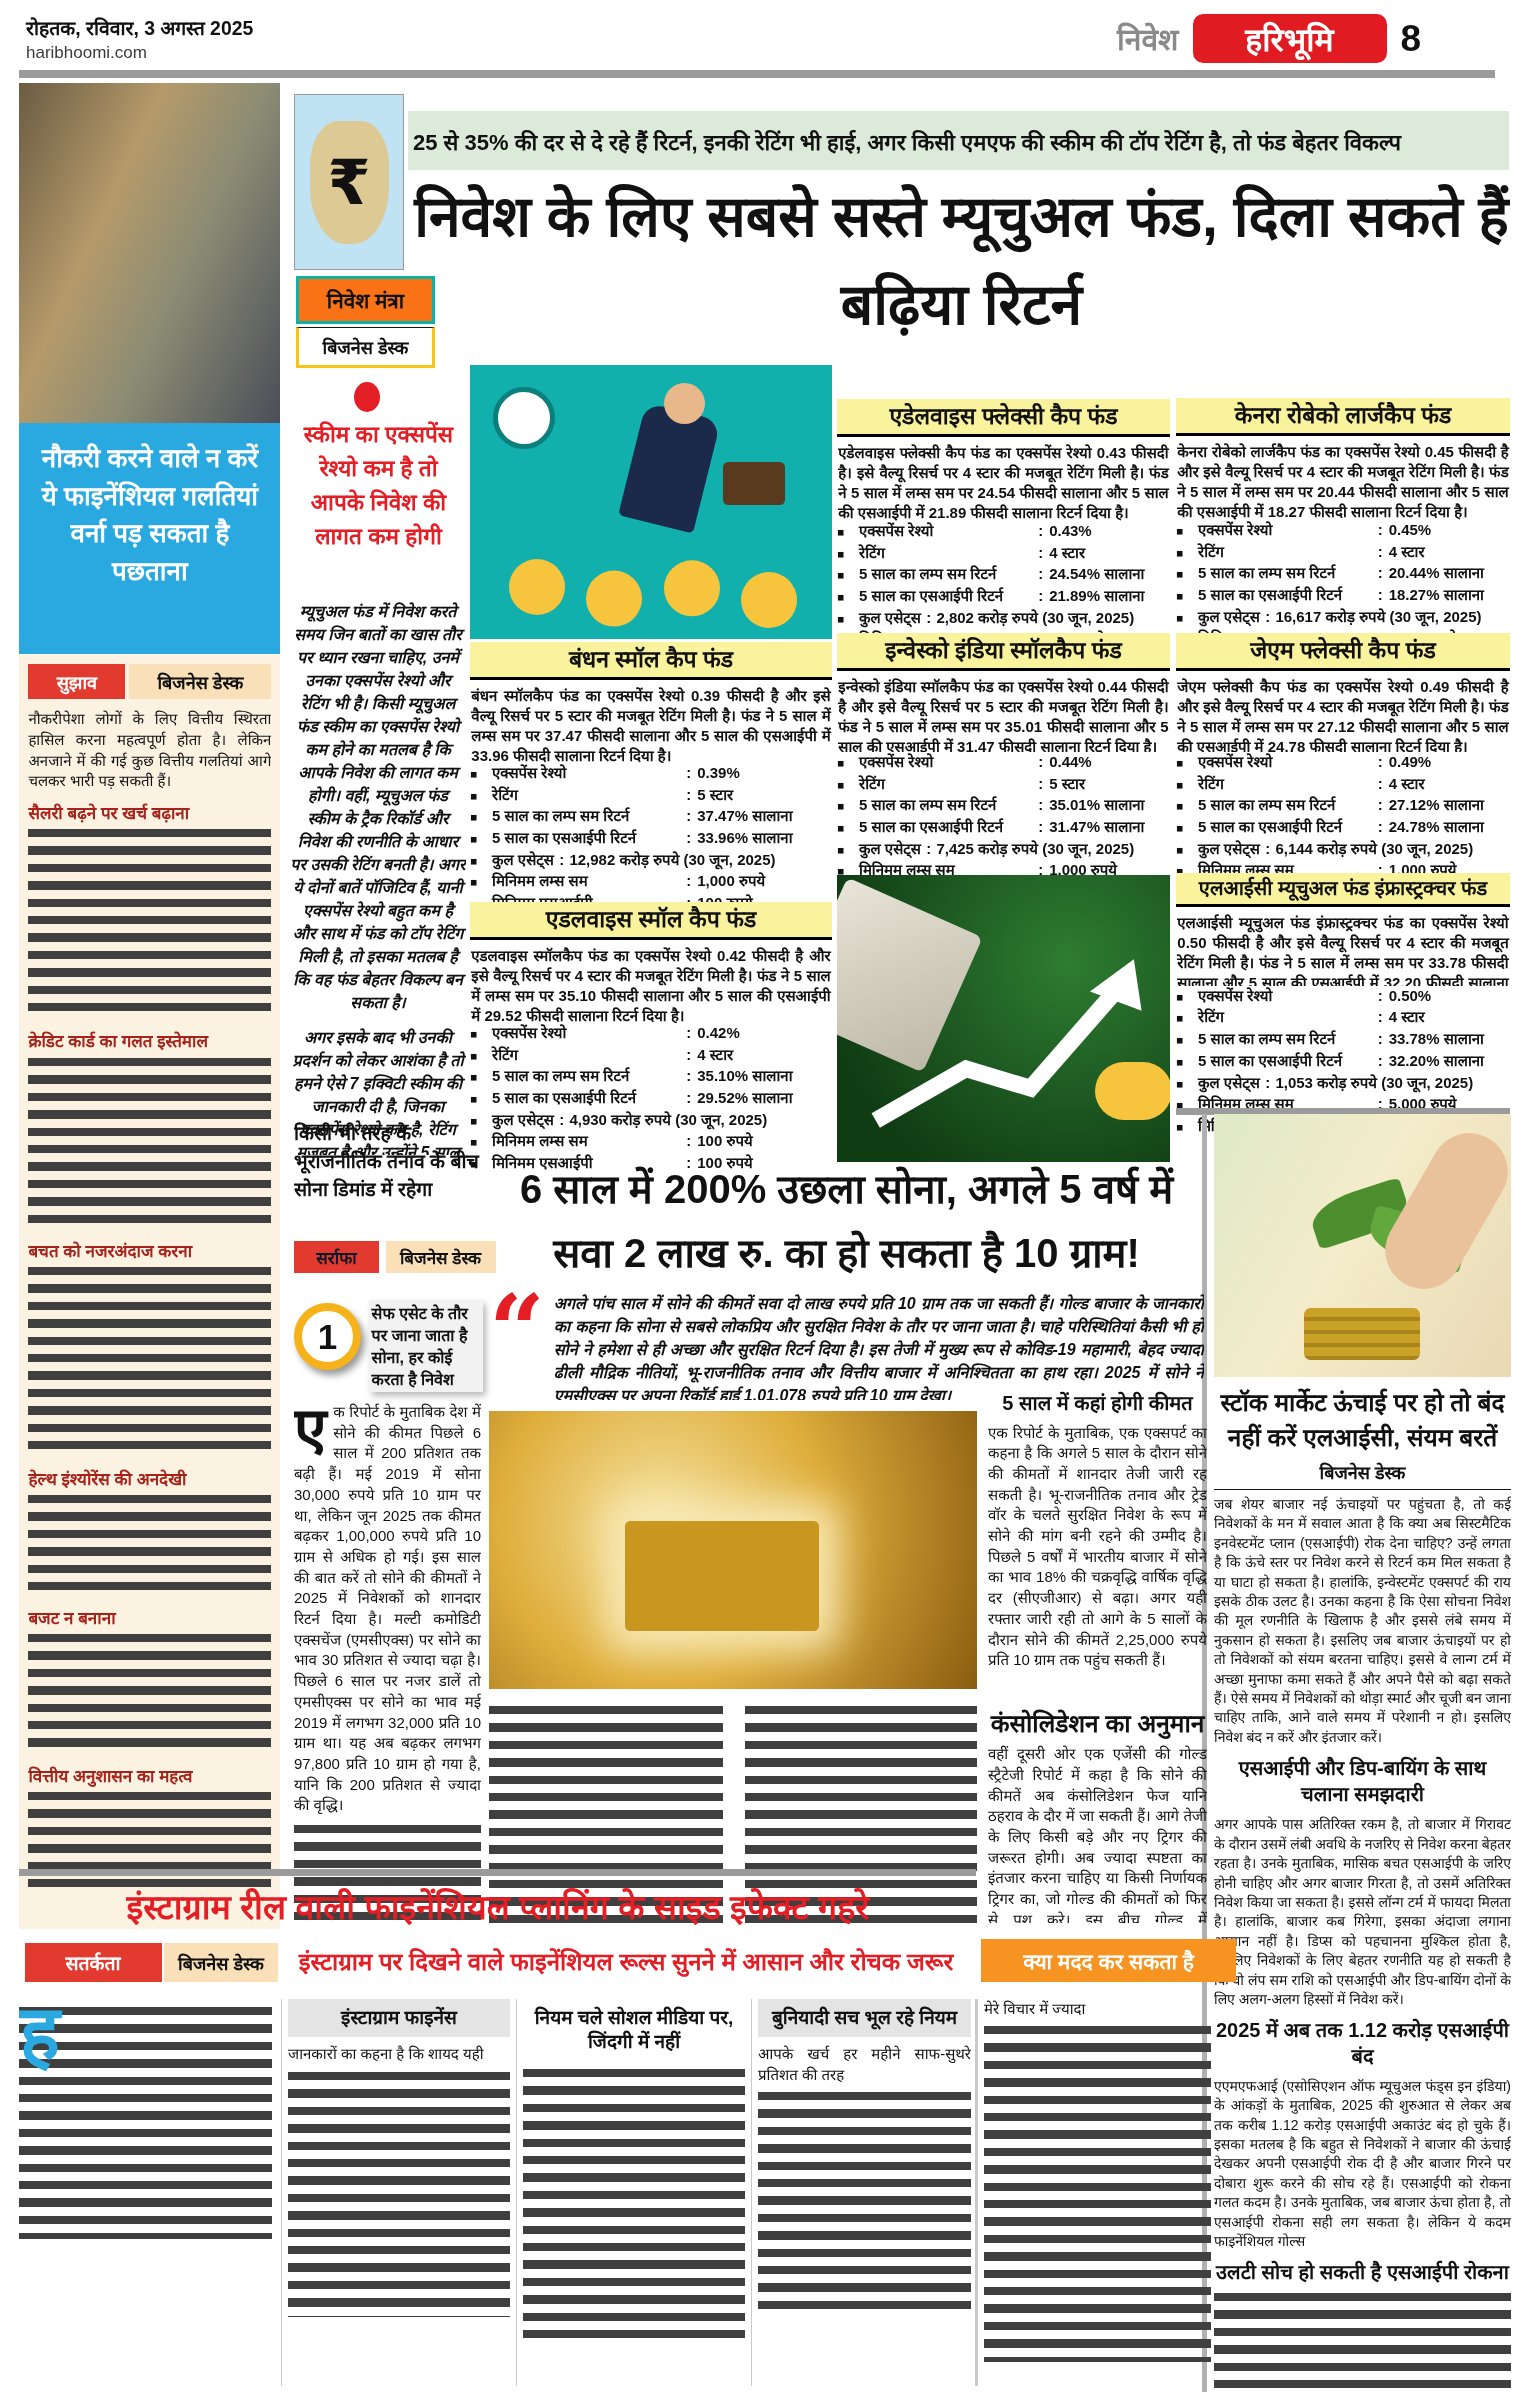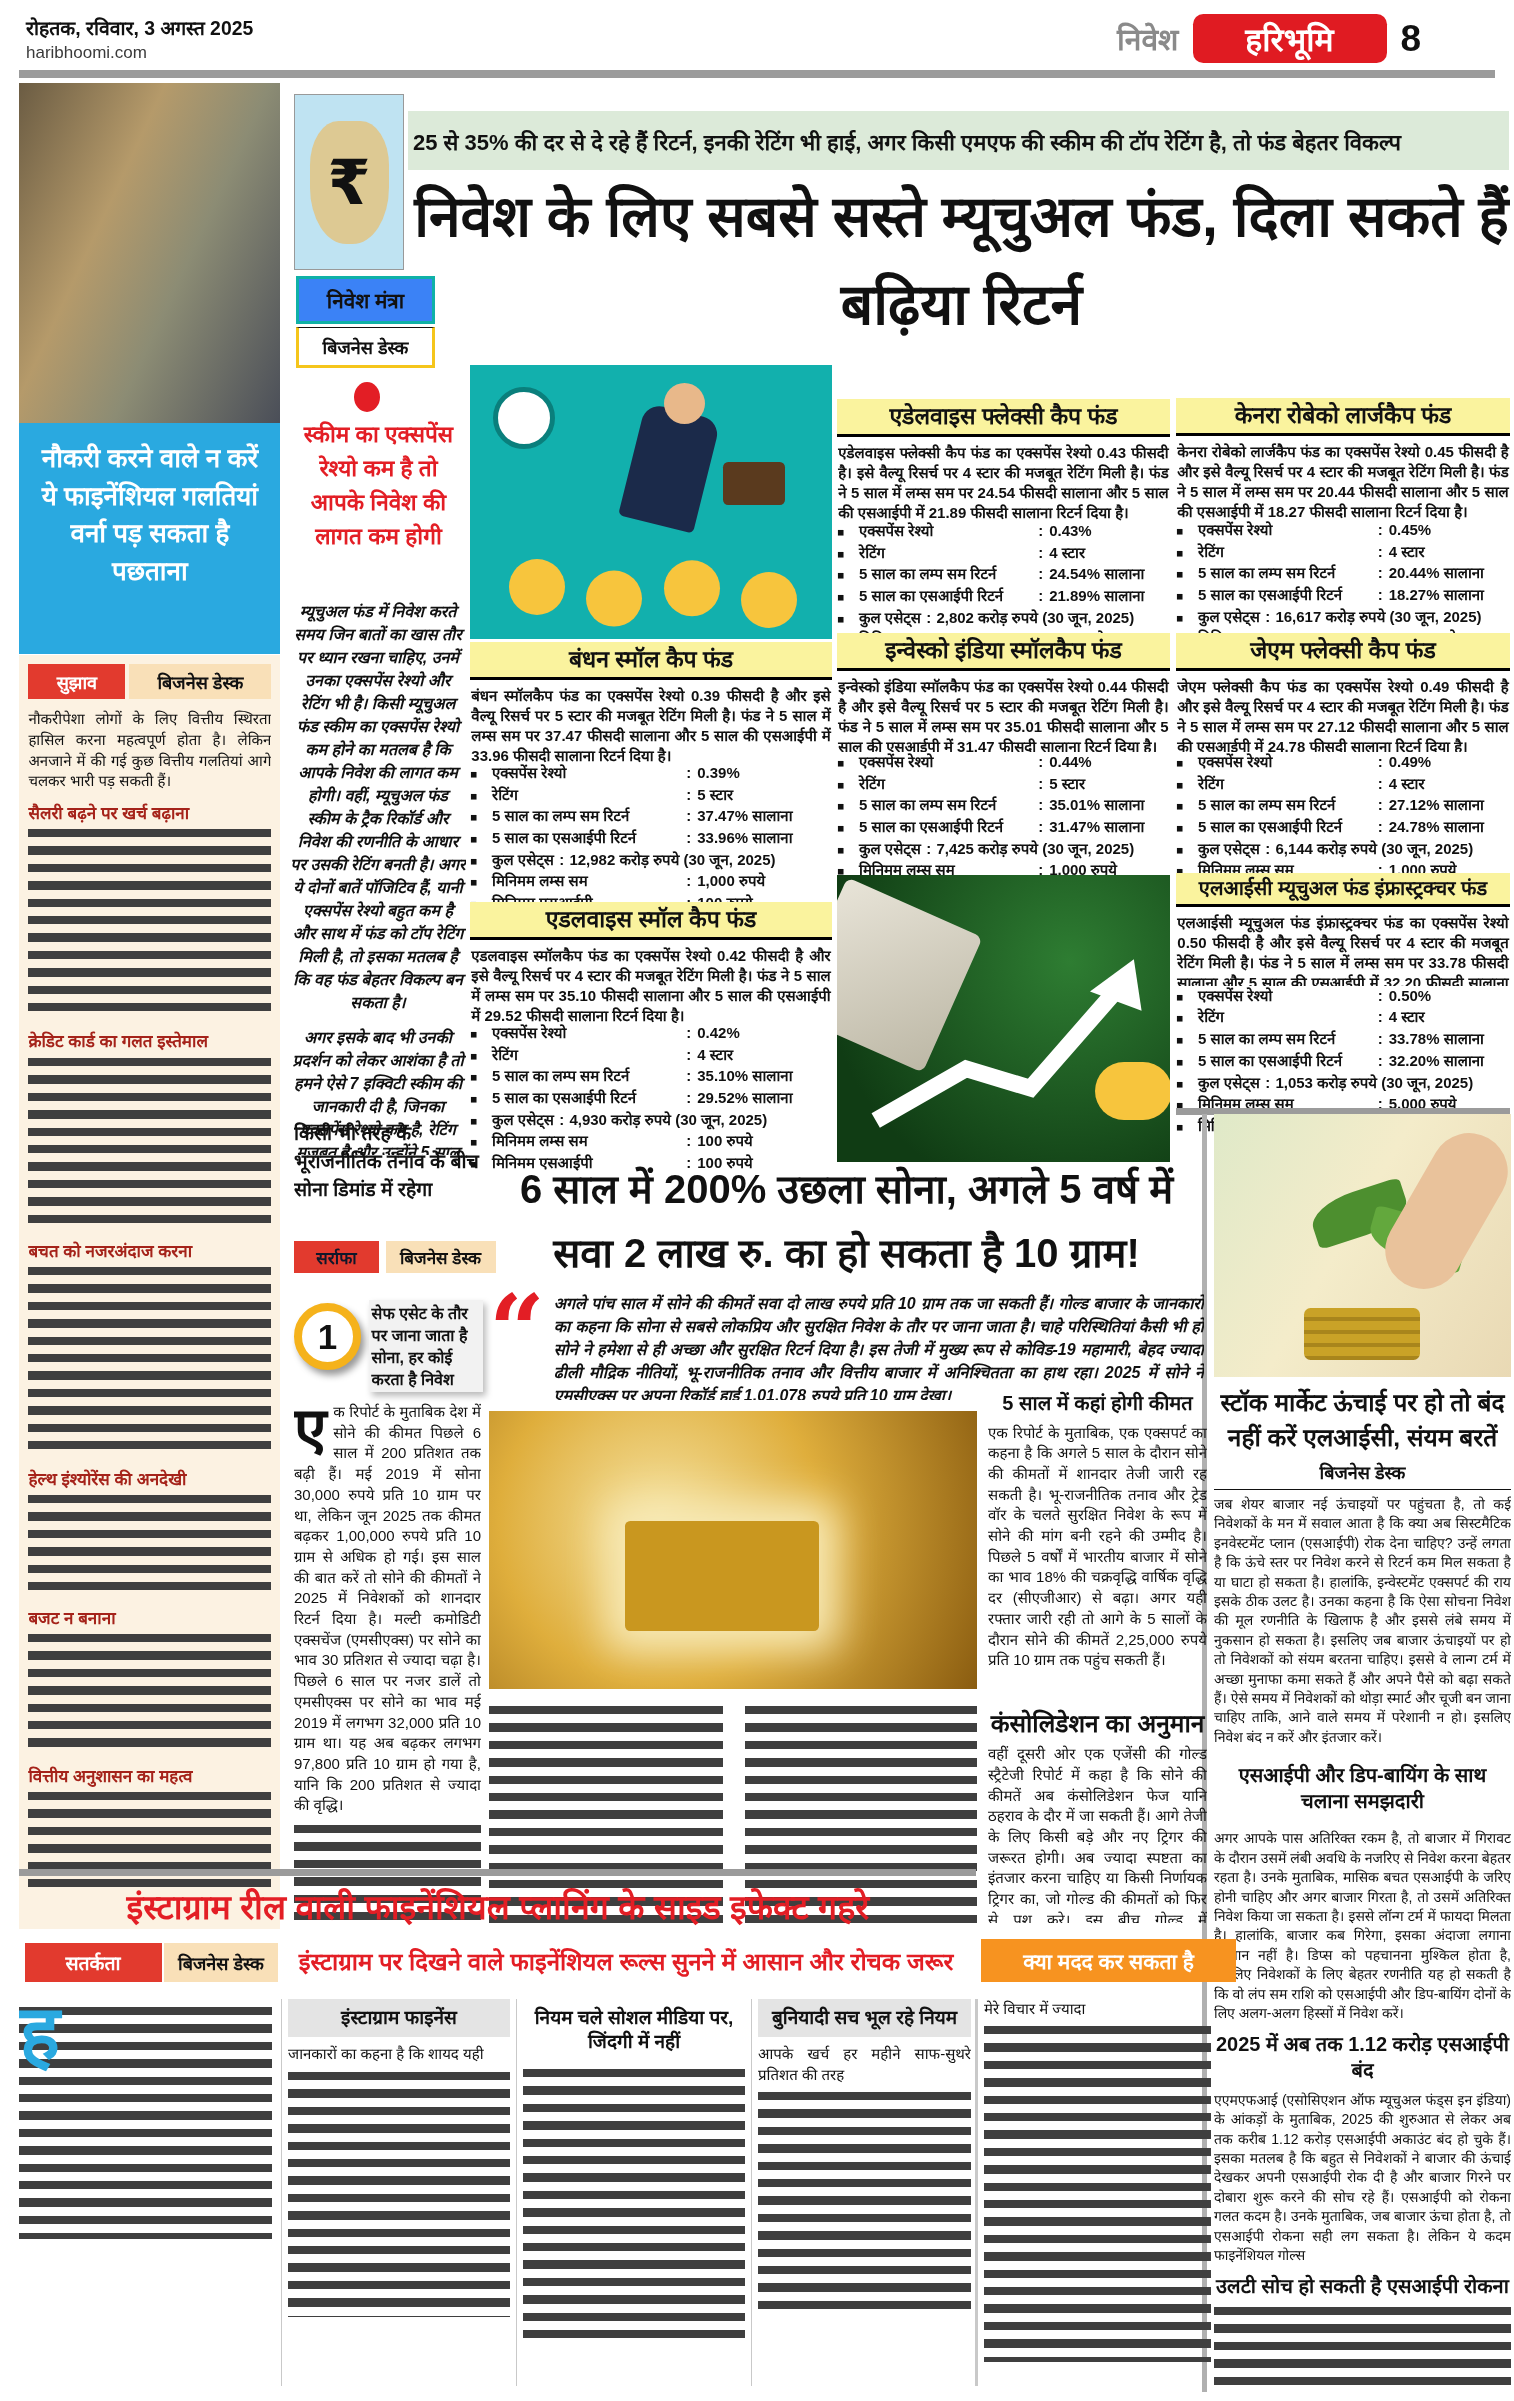--- a/index.html
+++ b/index.html
@@ -66,21 +66,21 @@
     <div class="greek" style="height:96px"></div>
   </div>
 </section>
 
 <section>
   <div class="abs" style="left:294px;top:94px;width:110px;height:176px;background:#bfe3f2;border:1.3px solid #999;display:flex;align-items:center;justify-content:center">
     <div style="width:79px;height:123px;background:#ddc993;border-radius:36% 36% 46% 46%;display:flex;align-items:center;justify-content:center;font-size:62px;font-weight:800">₹</div>
   </div>
   <div class="abs b8 clip" style="left:408px;top:111px;width:1101px;height:59px;background:#dcead9;font-size:22px;display:flex;align-items:center;padding:0 5px">25 से 35% की दर से दे रहे हैं रिटर्न, इनकी रेटिंग भी हाई, अगर किसी एमएफ की स्कीम की टॉप रेटिंग है, तो फंड बेहतर विकल्प</div>
   <div class="abs b8 ctr clip" style="left:413px;top:172px;width:1097px;height:196px;font-size:57px;line-height:1.55">निवेश के लिए सबसे सस्ते म्यूचुअल फंड, दिला सकते हैं बढ़िया रिटर्न</div>
-  <div class="abs tag" style="left:296px;top:276px;width:139px;height:48px;border:3.2px solid #0fb1a7;font-size:20.7px;background:#3b82f6">निवेश मंत्रा</div>
+  <div class="abs tag" style="left:296px;top:276px;width:139px;height:48px;border:3.2px solid #0fb1a7;font-size:20.7px;background:#f97316">निवेश मंत्रा</div>
   <div class="abs tag" style="left:296px;top:327px;width:139px;height:41px;border:3.2px solid #f5c51b;border-top:1.3px solid #111;font-size:18px;background:#fff">बिजनेस डेस्क</div>
   <div class="abs" style="left:354px;top:382px;width:26px;height:30px;background:#e31e25;border-radius:50%"></div>
 </section>
 
 <section>
   <div class="abs b8 ctr clip" style="left:292px;top:418px;width:173px;height:168px;color:#e31e25;font-size:22.6px;line-height:1.5">स्कीम का एक्सपेंस रेश्यो कम है तो आपके निवेश की लागत कम होगी</div>
   <div class="abs clip ctr" style="left:290px;top:600px;width:176px;height:555px;font-style:italic;font-size:16px;line-height:23px;font-weight:600">
     <p>म्यूचुअल फंड में निवेश करते समय जिन बातों का खास तौर पर ध्यान रखना चाहिए, उनमें उनका एक्सपेंस रेश्यो और रेटिंग भी है। किसी म्यूचुअल फंड स्कीम का एक्सपेंस रेश्यो कम होने का मतलब है कि आपके निवेश की लागत कम होगी। वहीं, म्यूचुअल फंड स्कीम के ट्रैक रिकॉर्ड और निवेश की रणनीति के आधार पर उसकी रेटिंग बनती है। अगर ये दोनों बातें पॉजिटिव हैं, यानी एक्सपेंस रेश्यो बहुत कम है और साथ में फंड को टॉप रेटिंग मिली है, तो इसका मतलब है कि वह फंड बेहतर विकल्प बन सकता है।</p>
     <p style="margin-top:11.6px">अगर इसके बाद भी उनकी प्रदर्शन को लेकर आशंका है तो हमने ऐसे 7 इक्विटी स्कीम की जानकारी दी है, जिनका एक्सपेंस रेश्यो कम है, रेटिंग मजबूत है और उन्होंने 5 साल की अवधि में हाई रिटर्न भी दिया है। चाहे लक्ष्य कम हो या ज्यादा एसआईपी आप भी इन पर विचार कर सकते हैं।</p>
   </div>
@@ -486,21 +486,21 @@
     <h3 class="b8 ctr" style="font-size:24.5px;margin-bottom:5.2px">कंसोलिडेशन का अनुमान</h3>
     <p class="body-txt">वहीं दूसरी ओर एक एजेंसी की गोल्ड स्ट्रैटेजी रिपोर्ट में कहा है कि सोने की कीमतें अब कंसोलिडेशन फेज यानि ठहराव के दौर में जा सकती हैं। आगे तेजी के लिए किसी बड़े और नए ट्रिगर की जरूरत होगी। अब ज्यादा स्पष्टता का इंतजार करना चाहिए या किसी निर्णायक ट्रिगर का, जो गोल्ड की कीमतों को फिर से पुश करे। इस बीच गोल्ड में कंसोलिडेशन यानी ठहराव का दौर रहेगा। रिपोर्ट में तेजी थमने के पीछे कई अहम कारण बताए गए हैं। जैसे कि इजराइल-ईरान और रूस-यूक्रेन के बीच भूराजनीतिक संघर्ष</p>
   </div>
 </section>
 
 <section>
   <h2 class="abs b8 ctr clip" style="left:1214px;top:1385px;width:297px;height:72px;font-size:24.5px;line-height:35px">स्टॉक मार्केट ऊंचाई पर हो तो बंद नहीं करें एलआईसी, संयम बरतें</h2>
   <div class="abs ctr b8" style="left:1214px;top:1460px;width:297px;font-size:18px;border-bottom:1.9px solid #111;padding-bottom:5.2px">बिजनेस डेस्क</div>
   <div class="abs clip" style="left:1214px;top:1495px;width:297px;height:897px">
     <p class="body-txt" style="font-size:14px;line-height:19.4px">जब शेयर बाजार नई ऊंचाइयों पर पहुंचता है, तो कई निवेशकों के मन में सवाल आता है कि क्या अब सिस्टमैटिक इनवेस्टमेंट प्लान (एसआईपी) रोक देना चाहिए? उन्हें लगता है कि ऊंचे स्तर पर निवेश करने से रिटर्न कम मिल सकता है या घाटा हो सकता है। हालांकि, इन्वेस्टमेंट एक्सपर्ट की राय इसके ठीक उलट है। उनका कहना है कि ऐसा सोचना निवेश की मूल रणनीति के खिलाफ है और इससे लंबे समय में नुकसान हो सकता है। इसलिए जब बाजार ऊंचाइयों पर हो तो निवेशकों को संयम बरतना चाहिए। इससे वे लान्ग टर्म में अच्छा मुनाफा कमा सकते हैं और अपने पैसे को बढ़ा सकते हैं। ऐसे समय में निवेशकों को थोड़ा स्मार्ट और चूजी बन जाना चाहिए ताकि, आने वाले समय में परेशानी न हो। इसलिए निवेश बंद न करें और इंतजार करें।</p>
-    <h4 class="b8 ctr" style="font-size:20px;line-height:26px;margin:15px 0">एसआईपी और डिप-बायिंग के साथ चलाना समझदारी</h4>
+    <h4 class="b8 ctr" style="font-size:20px;line-height:26px;margin:8px 0">एसआईपी और डिप-बायिंग के साथ चलाना समझदारी</h4>
     <p class="body-txt" style="font-size:14px;line-height:19.4px">अगर आपके पास अतिरिक्त रकम है, तो बाजार में गिरावट के दौरान उसमें लंबी अवधि के नजरिए से निवेश करना बेहतर रहता है। उनके मुताबिक, मासिक बचत एसआईपी के जरिए होनी चाहिए और अगर बाजार गिरता है, तो उसमें अतिरिक्त निवेश किया जा सकता है। इससे लॉन्ग टर्म में फायदा मिलता है। हालांकि, बाजार कब गिरेगा, इसका अंदाजा लगाना आसान नहीं है। डिप्स को पहचानना मुश्किल होता है, इसलिए निवेशकों के लिए बेहतर रणनीति यह हो सकती है कि वो लंप सम राशि को एसआईपी और डिप-बायिंग दोनों के लिए अलग-अलग हिस्सों में निवेश करें।</p>
     <h4 class="b8 ctr" style="font-size:20px;line-height:26px;margin:7.7px 0">2025 में अब तक 1.12 करोड़ एसआईपी बंद</h4>
     <p class="body-txt" style="font-size:14px;line-height:19.4px">एएमएफआई (एसोसिएशन ऑफ म्यूचुअल फंड्स इन इंडिया) के आंकड़ों के मुताबिक, 2025 की शुरुआत से लेकर अब तक करीब 1.12 करोड़ एसआईपी अकाउंट बंद हो चुके हैं। इसका मतलब है कि बहुत से निवेशकों ने बाजार की ऊंचाई देखकर अपनी एसआईपी रोक दी है और बाजार गिरने पर दोबारा शुरू करने की सोच रहे हैं। एसआईपी को रोकना गलत कदम है। उनके मुताबिक, जब बाजार ऊंचा होता है, तो एसआईपी रोकना सही लग सकता है। लेकिन ये कदम फाइनेंशियल गोल्स</p>
     <h4 class="b8 ctr" style="font-size:20px;line-height:26px;margin:7.7px 0">उलटी सोच हो सकती है एसआईपी रोकना</h4>
     <div class="greek" style="height:142px"></div>
   </div>
 </section>
 
 <section>
   <div class="abs rule" style="left:19.4px;top:1869px;width:957px;height:6.5px"></div>

